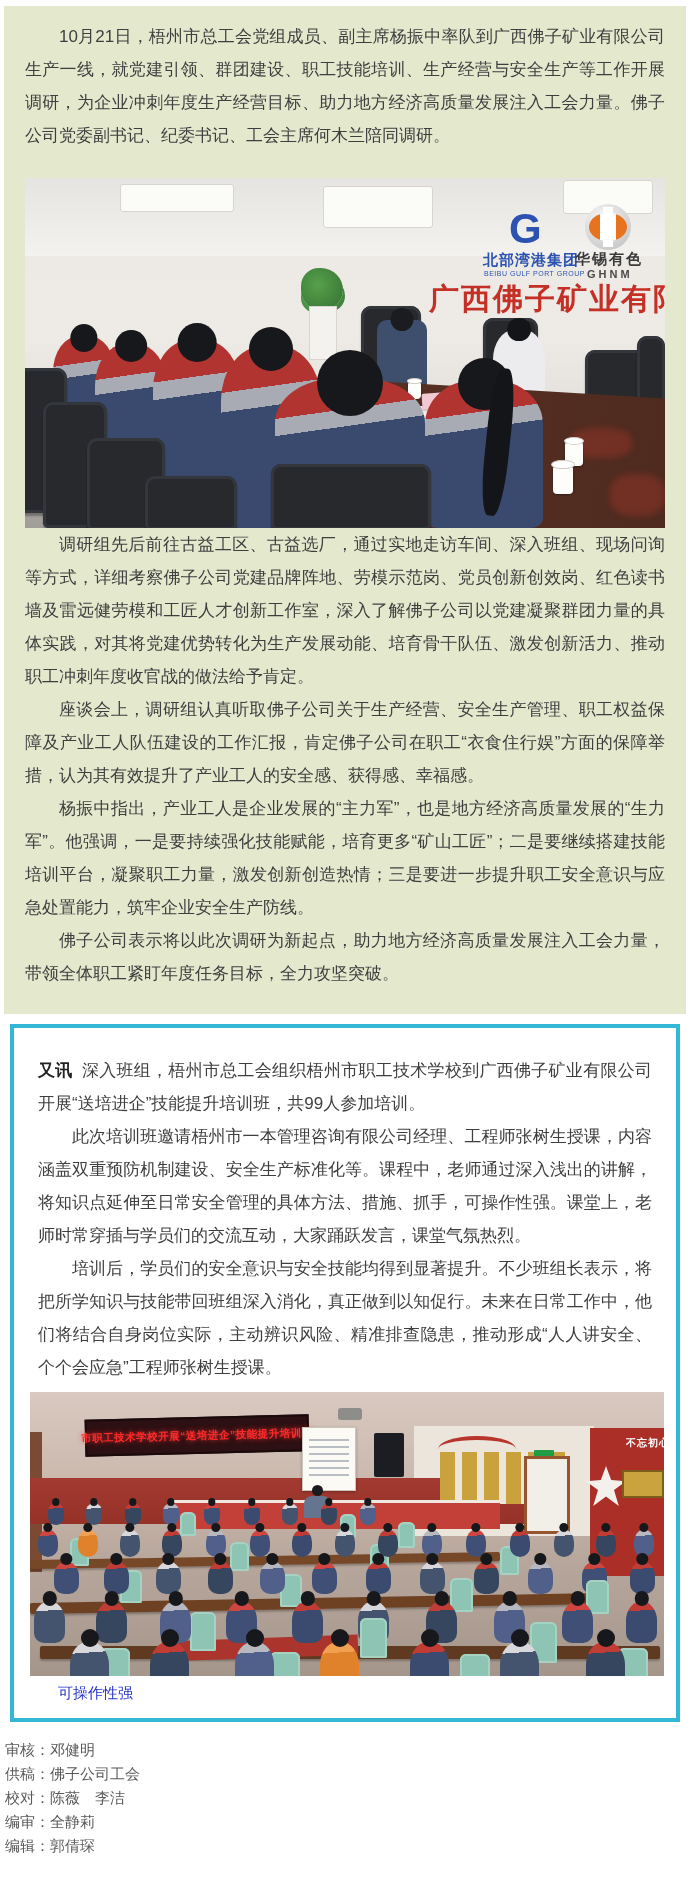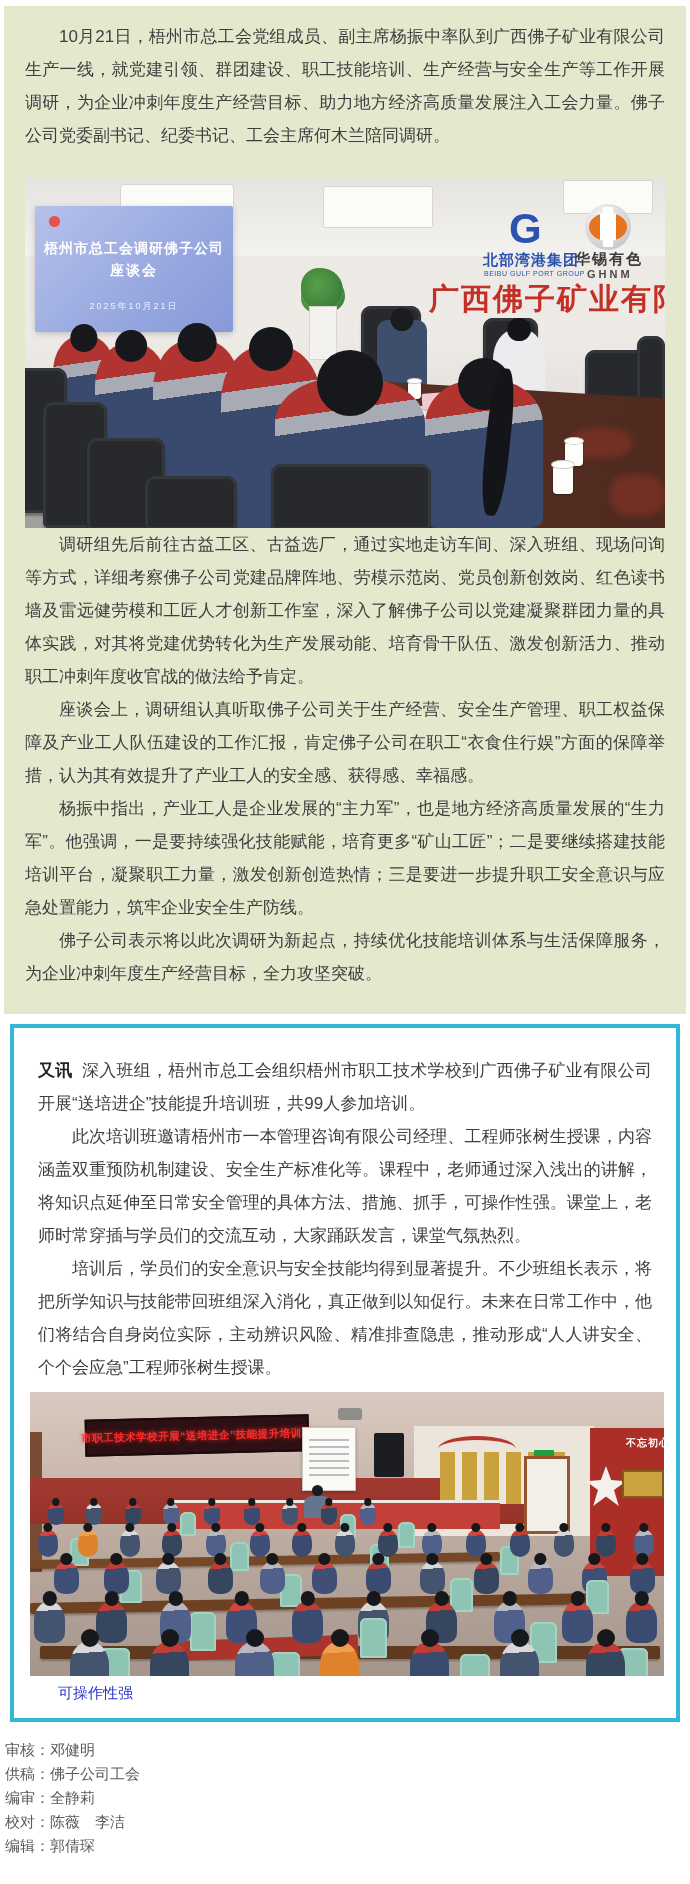--- a/index.html
+++ b/index.html
@@ -136,26 +136,20 @@
   <section class="panel">
     <p class="para">10月21日，梧州市总工会党组成员、副主席杨振中率队到广西佛子矿业有限公司生产一线，就党建引领、群团建设、职工技能培训、生产经营与安全生产等工作开展调研，为企业冲刺年度生产经营目标、助力地方经济高质量发展注入工会力量。佛子公司党委副书记、纪委书记、工会主席何木兰陪同调研。</p>
 
     <figure class="photo-frame photo1">
       <div class="abs p1-bg"></div>
       <div class="abs p1-ceil"></div>
       <div class="abs p1-light" style="left:95px;top:6px;width:112px;height:26px;"></div>
       <div class="abs p1-light" style="left:298px;top:8px;width:108px;height:40px;"></div>
       <div class="abs p1-light" style="left:538px;top:2px;width:88px;height:32px;"></div>
 
-      <div class="abs p1-screen">
-        <div class="p1-slide-logo"></div>
-        <div class="p1-slide-t1">梧州市总工会调研佛子公司</div>
-        <div class="p1-slide-t2">座谈会</div>
-        <div class="p1-slide-date">2025年10月21日</div>
-      </div>
 
       <div class="abs p1-glogo">G</div>
       <div class="abs p1-gname">北部湾港集团</div>
       <div class="abs p1-gsub">BEIBU GULF PORT GROUP</div>
       <div class="abs p1-circle"></div>
       <div class="abs p1-hname">华锡有色</div>
       <div class="abs p1-hsub">GHNM</div>
       <div class="abs p1-walltitle">广西佛子矿业有限</div>
 
       <div class="abs p1-plant"></div>
@@ -194,21 +188,21 @@
       <div class="abs chairA" style="left:-12px;top:190px;width:54px;height:145px;z-index:7;"></div>
       <div class="abs chairA" style="left:18px;top:224px;width:64px;height:126px;z-index:7;"></div>
       <div class="abs chairA" style="left:62px;top:260px;width:78px;height:92px;z-index:7;"></div>
       <div class="abs chairA" style="left:120px;top:298px;width:92px;height:54px;z-index:7;"></div>
       <div class="abs chairA" style="left:246px;top:286px;width:160px;height:66px;z-index:7;"></div>
     </figure>
 
     <p class="para">调研组先后前往古益工区、古益选厂，通过实地走访车间、深入班组、现场问询等方式，详细考察佛子公司党建品牌阵地、劳模示范岗、党员创新创效岗、红色读书墙及雷远健劳模和工匠人才创新工作室，深入了解佛子公司以党建凝聚群团力量的具体实践，对其将党建优势转化为生产发展动能、培育骨干队伍、激发创新活力、推动职工冲刺年度收官战的做法给予肯定。</p>
     <p class="para">座谈会上，调研组认真听取佛子公司关于生产经营、安全生产管理、职工权益保障及产业工人队伍建设的工作汇报，肯定佛子公司在职工“衣食住行娱”方面的保障举措，认为其有效提升了产业工人的安全感、获得感、幸福感。</p>
     <p class="para">杨振中指出，产业工人是企业发展的“主力军”，也是地方经济高质量发展的“生力军”。他强调，一是要持续强化技能赋能，培育更多“矿山工匠”；二是要继续搭建技能培训平台，凝聚职工力量，激发创新创造热情；三是要进一步提升职工安全意识与应急处置能力，筑牢企业安全生产防线。</p>
-    <p class="para">佛子公司表示将以此次调研为新起点，持续优化技能培训体系与生活保障服务，为企业冲刺年度生产经营目标，全力攻坚突破。</p>
+    <p class="para">佛子公司表示将以此次调研为新起点，助力地方经济高质量发展注入工会力量，带领全体职工紧盯年度任务目标，全力攻坚突破。</p>
   </section>
 
   <section class="bulletin">
     <p class="para box-para first"><strong>又讯</strong><span>深入班组，梧州市总工会组织梧州市职工技术学校到广西佛子矿业有限公司开展“送培进企”技能提升培训班，共99人参加培训。</span></p>
     <p class="para box-para">此次培训班邀请梧州市一本管理咨询有限公司经理、工程师张树生授课，内容涵盖双重预防机制建设、安全生产标准化等。课程中，老师通过深入浅出的讲解，将知识点延伸至日常安全管理的具体方法、措施、抓手，可操作性强。课堂上，老师时常穿插与学员们的交流互动，大家踊跃发言，课堂气氛热烈。</p>
     <p class="para box-para">培训后，学员们的安全意识与安全技能均得到显著提升。不少班组长表示，将把所学知识与技能带回班组深入消化，真正做到以知促行。未来在日常工作中，他们将结合自身岗位实际，主动辨识风险、精准排查隐患，推动形成“人人讲安全、个个会应急”工程师张树生授课。</p>
 
     <figure class="photo-frame photo2">
       <div class="abs p2-bg"></div>
       <div class="abs p2-whitewall"></div>
@@ -412,17 +406,17 @@
             <div class="aud-head" style="top: -13.5px; width: 18px; height: 18px;"></div>
           </div>
         </div>
     </figure>
     <div class="caption caption2">可操作性强</div>
   </section>
 
   <footer class="credits">
     <div class="credit-line">审核：邓健明</div>
     <div class="credit-line">供稿：佛子公司工会</div>
+    <div class="credit-line">校对：陈薇　李洁</div>
     <div class="credit-line">编审：全静莉</div>
-    <div class="credit-line">校对：陈薇　李洁</div>
     <div class="credit-line">编辑：郭倩琛</div>
   </footer>
 </div>
 
 </body></html>

